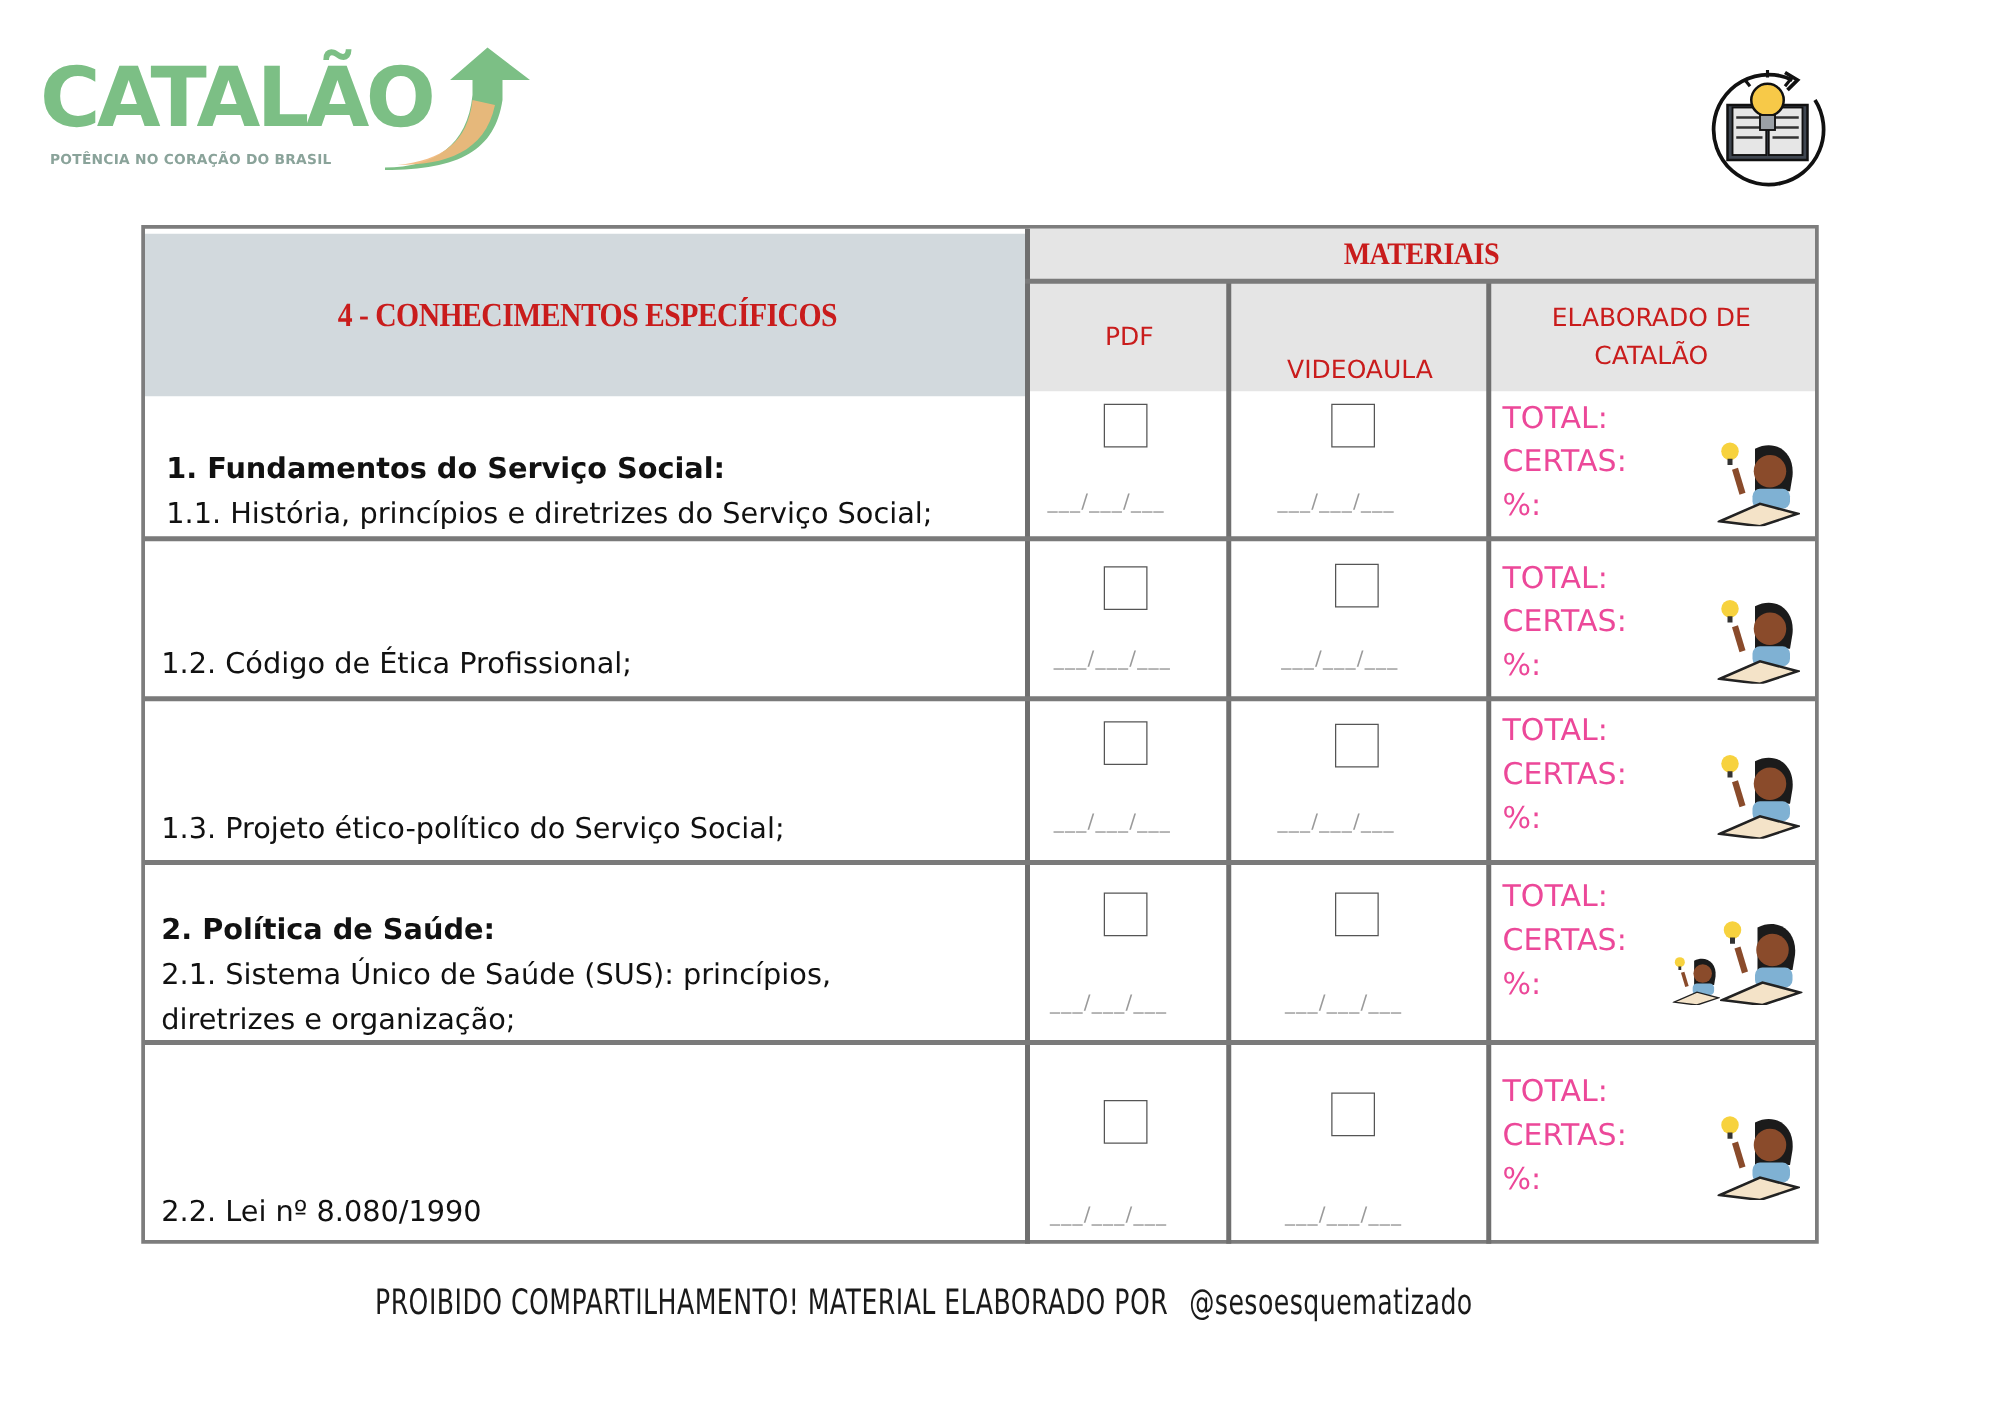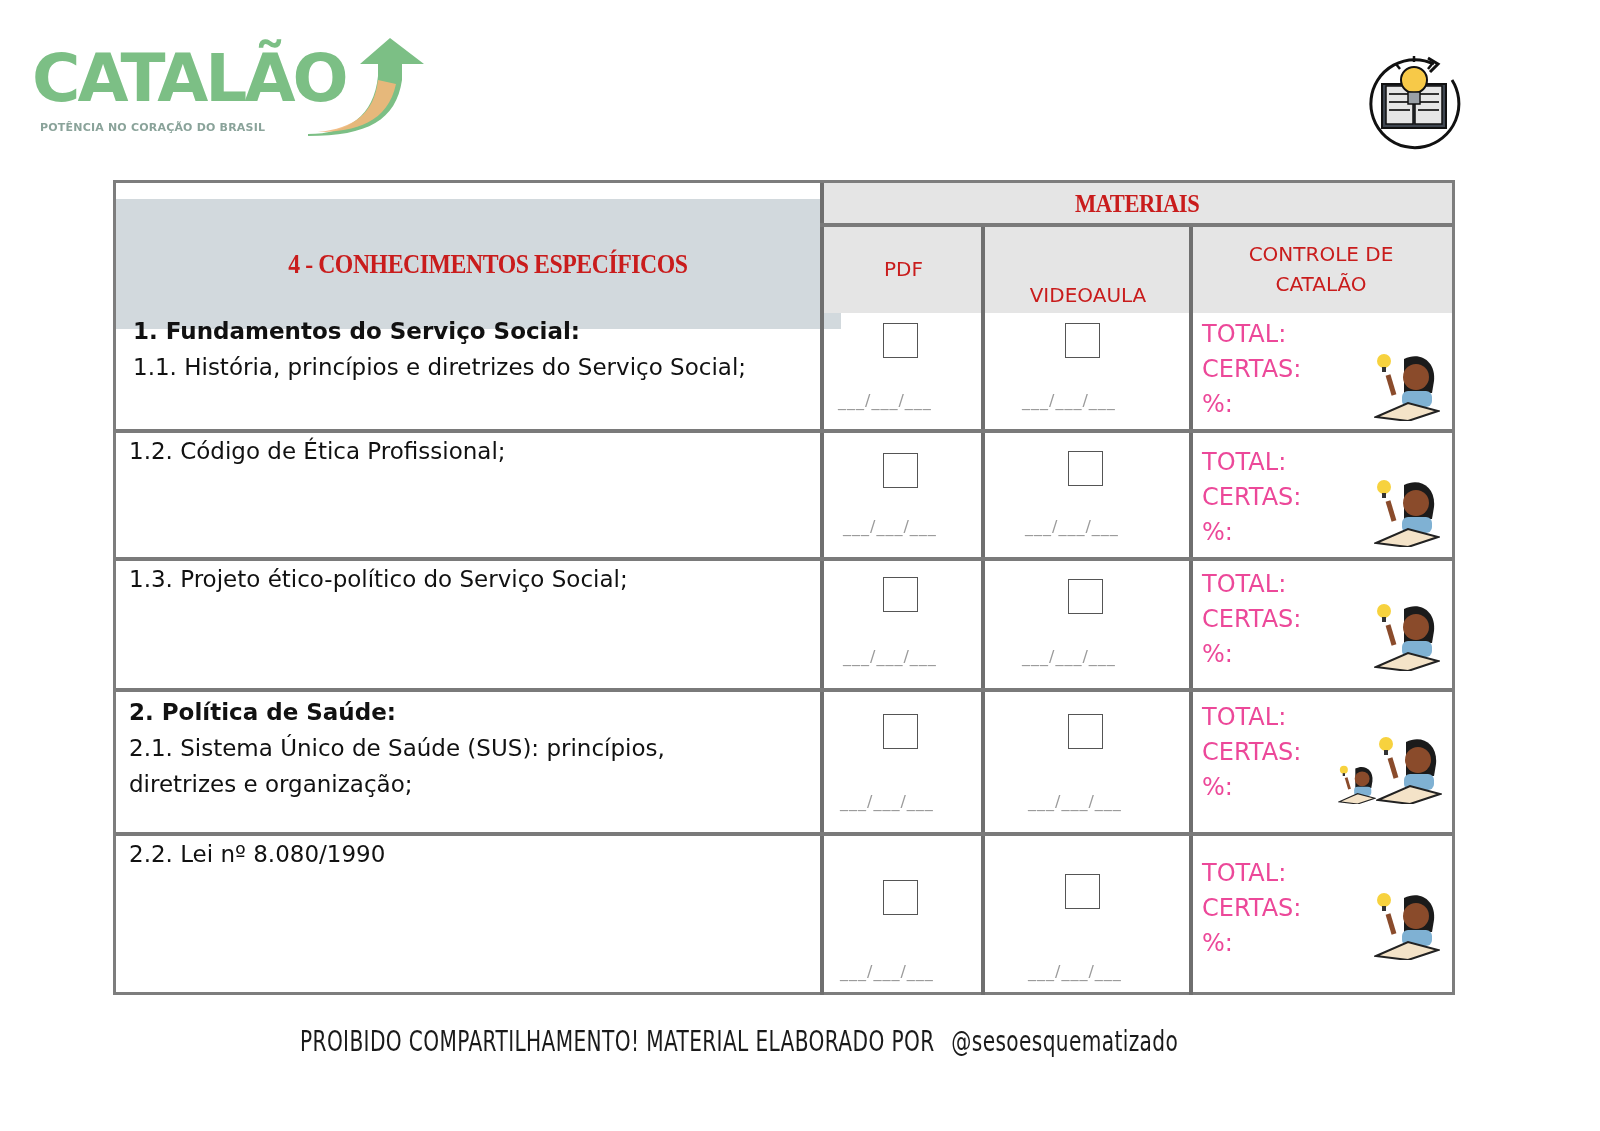--- a/index.html
+++ b/index.html
@@ -9,33 +9,33 @@
   .logo { position:absolute; left:28px; top:36px; width:390px; height:105px; }
   .logo-word { position:absolute; left:4px; top:10px; font-family:"DejaVu Sans", sans-serif; font-weight:bold; font-size:66px; letter-spacing:-3px; color:#7cbf85; line-height:1; }
   .logo-sub { position:absolute; left:12px; top:85px; font-family:"DejaVu Sans", sans-serif; font-weight:bold; font-size:11px; color:#8aa39a; letter-spacing:0.2px; }
   .logo-arrow { position:absolute; left:250px; top:0px; width:150px; height:100px; }
 
   
   .book-icon { position:absolute; left:1362px; top:50px; width:104px; height:104px; }
 
   
   .tbl { position:absolute; left:113px; top:180px; width:1342px; height:815px; border:3px solid #7d7d7d; box-sizing:border-box; }
-  .hdr-left { position:absolute; left:0; top:16px; width:707px; height:130px; background:#d2d9dd; display:flex; align-items:center; justify-content:center;padding-left:18px; }
+  .hdr-left { position:absolute; left:0; top:4px; width:707px; height:130px; background:#d2d9dd; display:flex; align-items:center; justify-content:center; }
   .hdr-right { position:absolute; left:707px; top:0; right:0; height:130px; background:#e5e5e5; }
   .serif-red { font-family:"Liberation Serif", serif; font-weight:bold; color:#c91c1c; letter-spacing:-0.5px; }
   .hdr-title { font-size:27px; transform:scaleX(0.88); display:inline-block; }
   .mat-title { position:absolute; left:0; right:0; top:0; height:42px; display:flex; align-items:center; justify-content:center; font-size:25px; }
   .mat-title span { transform:scaleX(0.9); display:inline-block; }
   .sub-hdr { position:absolute; top:42px; height:88px; display:flex; align-items:center; justify-content:center; text-align:center; color:#c91c1c; font-family:"DejaVu Sans", sans-serif; font-size:20px; line-height:30px; }
 
   .vline { position:absolute; width:4px; background:#6f6f6f; }
   .hline { position:absolute; height:4px; background:#7a7a7a; }
 
   .row { position:absolute; left:0; width:1336px; }
-  .topic { position:absolute; left:17px; display:flex; flex-direction:column; justify-content:flex-start; font-family:"DejaVu Sans", sans-serif; font-size:23px; color:#111; line-height:36px; }
+  .topic { position:absolute; left:17px; display:flex; flex-direction:column; justify-content:flex-end; font-family:"DejaVu Sans", sans-serif; font-size:23px; color:#111; line-height:36px; }
   .topic b { font-weight:bold; }
   .chk { position:absolute; width:35px; height:35px; border:1.5px solid #555; box-sizing:border-box; background:#fff; }
   .date { position:absolute; font-family:"DejaVu Sans", sans-serif; font-size:16px; color:#9a9a9a; letter-spacing:1px; }
   .ctrl { position:absolute; left:1086px; font-family:"DejaVu Sans", sans-serif; font-size:24px; color:#ec4899; line-height:35px; }
   .kid { position:absolute; width:66px; height:70px; }
 
   .footer { position:absolute; left:300px; top:1025px; width:960px; text-align:center; font-family:"DejaVu Sans", sans-serif; font-weight:normal; font-size:28px; color:#1a1a1a; transform:scaleX(0.72); transform-origin:left; white-space:nowrap; letter-spacing:0.5px; }
 </style>
 </head>
 <body>
@@ -76,21 +76,21 @@
     <div class="mat-title serif-red">
         <span>MATERIAIS</span>
       </div>
     <div class="sub-hdr" style="left:0;width:161px;">
         <span>PDF</span>
       </div>
     <div class="sub-hdr" style="left:161px;width:208px;top:68px;">
         <span>VIDEOAULA</span>
       </div>
     <div class="sub-hdr" style="left:369px;width:258px;flex-direction:column;">
-      <span>CONTROLE DE</span>
+      <span>ELABORADO DE</span>
       <span>CATALÃO</span>
     </div>
   </div>
 
   <div class="vline" style="left:704px;top:0;height:812px;"></div>
   <div class="vline" style="left:865px;top:42px;height:770px;"></div>
   <div class="vline" style="left:1073px;top:42px;height:770px;"></div>
 
   <div class="hline" style="left:704px;right:0;top:40px;"></div>
   <div class="hline" style="left:0;right:0;top:246px;"></div>

